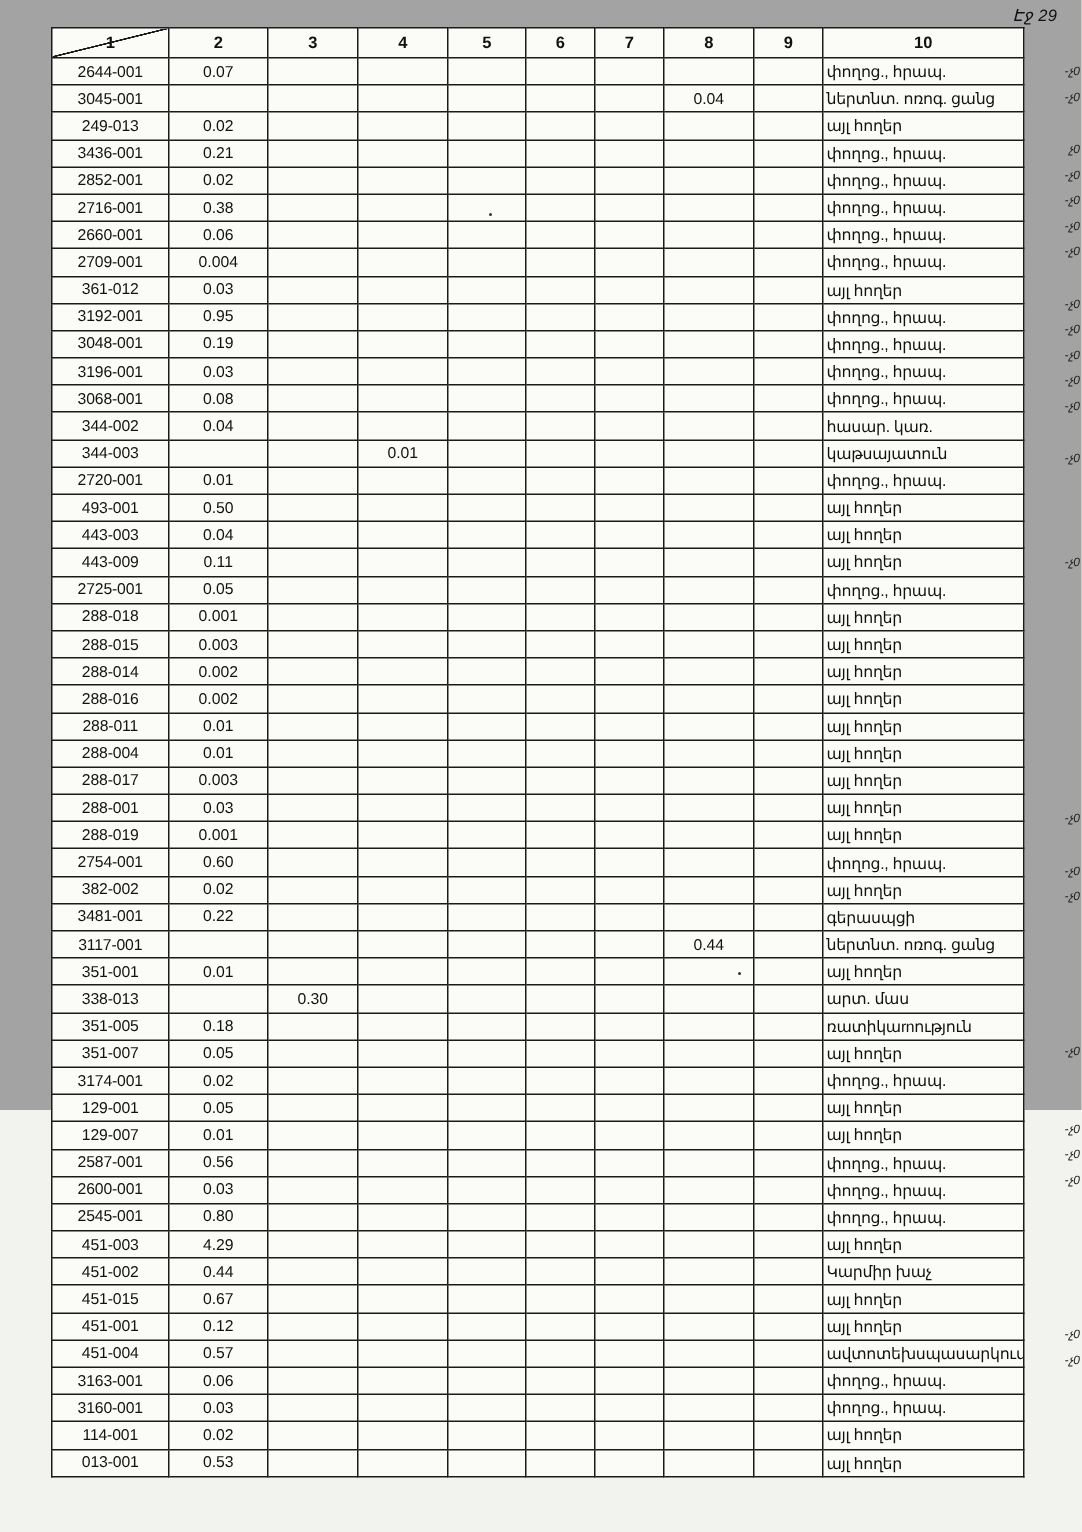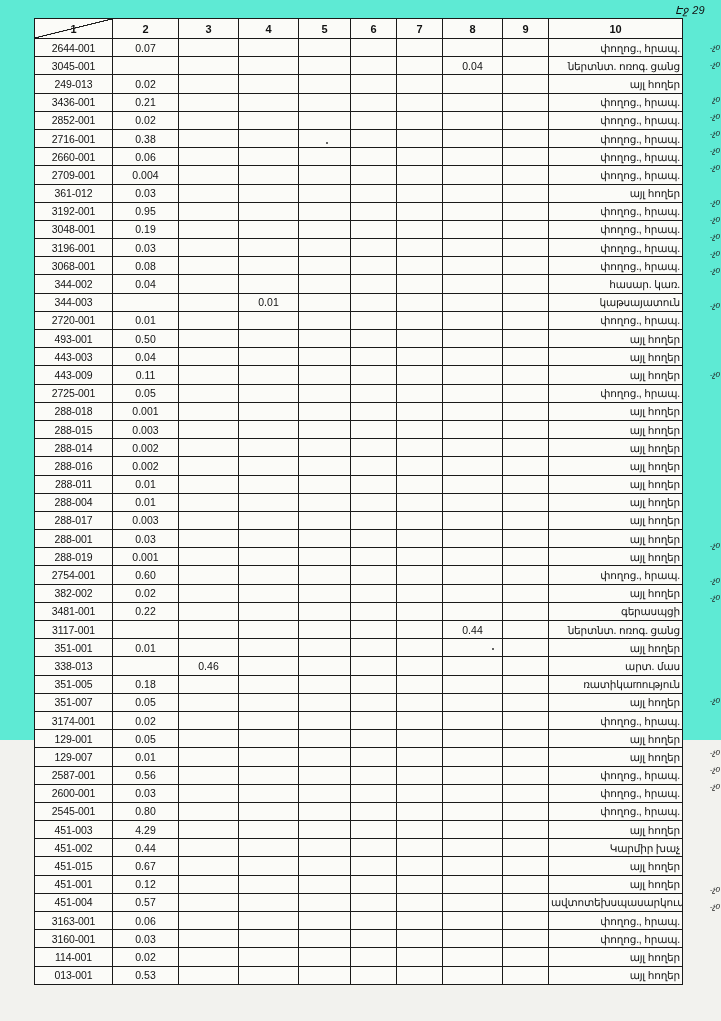--- a/index.html
+++ b/index.html
@@ -12,21 +12,21 @@
     height: 1021px;
     font-family: "Liberation Sans", sans-serif;
     position: relative;
     overflow: hidden;
   }
   #page {
     position: absolute;
     left: 0; top: 0;
     width: 721px;
     height: 740px;
-    background: #5eead4;
+    background: #a3a3a3;
   }
   .page-header {
     position: absolute;
     right: 16px;
     top: 4px;
     font-size: 11px;
     font-style: italic;
     color: #111;
     letter-spacing: 0.3px;
   }
@@ -71,21 +71,21 @@
     text-align: center;
     padding-left: 3px;
     font-size: 11px;
     letter-spacing: -0.1px;
   }
   td.num {
     text-align: center;
     font-size: 11px;
   }
   td.note {
-    text-align: right;
+    text-align: left;
     padding-left: 4px;
     font-size: 10px;
     letter-spacing: -0.2px;
   }
   .marks {
     position: absolute;
     left: 690px;
     top: 18px;
     width: 30px;
   }
@@ -563,21 +563,21 @@
           <td class="num"></td>
           <td class="num"></td>
           <td class="num"></td>
           <td class="num"></td>
           <td class="num"></td>
           <td class="note">այլ հողեր</td>
         </tr>
         <tr>
           <td class="code">338-013</td>
           <td class="num"></td>
-          <td class="num">0.46</td>
+          <td class="num">0.30</td>
           <td class="num"></td>
           <td class="num"></td>
           <td class="num"></td>
           <td class="num"></td>
           <td class="num"></td>
           <td class="num"></td>
           <td class="note">արտ. մաս</td>
         </tr>
         <tr>
           <td class="code">351-005</td>

